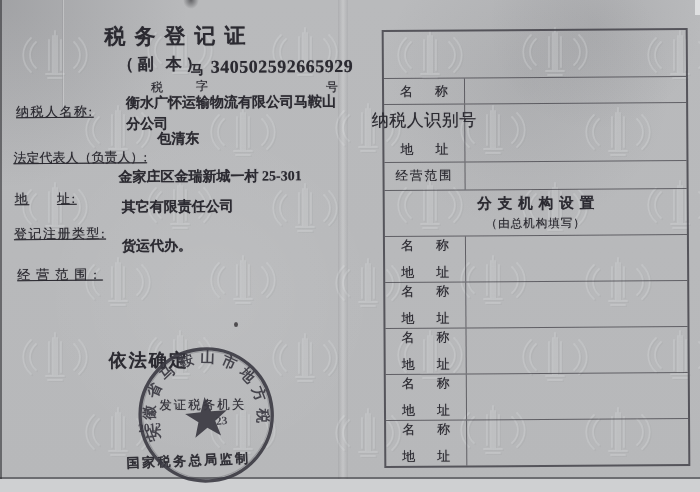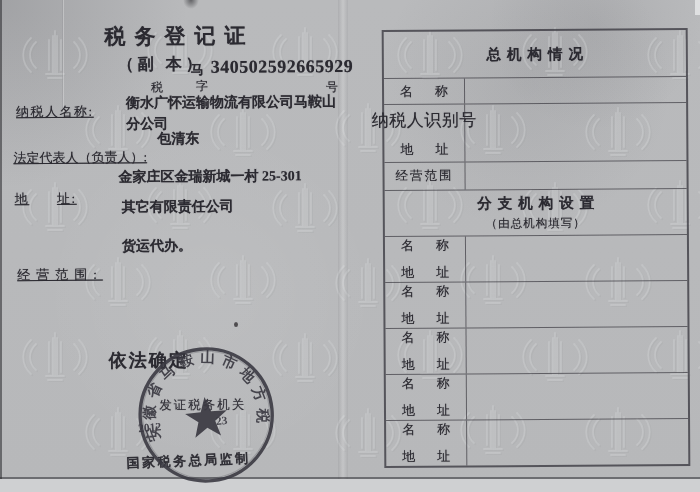--- a/index.html
+++ b/index.html
@@ -168,20 +168,21 @@
       <div class="f-value val-rep ink">包清东</div>
       <div class="f-label lbl-rep ink">法定代表人（负责人）:</div>
 
       <div class="f-value val-addr ink">金家庄区金瑞新城一村 25-301</div>
       <div class="f-label lbl-addr ink">
         <span>地</span>
         <span>址:</span>
       </div>
 
       <div class="f-value val-regtype ink">其它有限责任公司</div>
+      <div class="f-label lbl-regtype ink">登记注册类型:</div>
 
       <div class="f-value val-scope ink">货运代办。</div>
       <div class="f-label lbl-scope ink">经营范围:</div>
 
 
       <div class="f-value val-withhold ink">依法确定</div>
 
       <div class="issuer-label ink">发证税务机关</div>
 
       <svg class="stamp-svg" width="158" height="158" viewBox="0 0 158 158">
@@ -199,21 +200,20 @@
           <text x="88" y="90" font-size="11.5" font-weight="bold" fill="#3b3a42" fill-opacity=".92">23</text>
         </g>
       </svg>
 
       <div class="footer-note ink">国家税务总局监制</div>
     </div>
 
     <div class="rtable">
 
       <div class="sec-head" style="height:48px;">
-        <div class="sec-title ink">总机构情况</div>
       </div>
 
       <div class="rrow" style="height:26px;">
         <div class="rcell-label">
           <div class="spread ink">
             <span>名</span>
             <span>称</span>
           </div>
         </div>
         <div class="rcell-value"></div>

